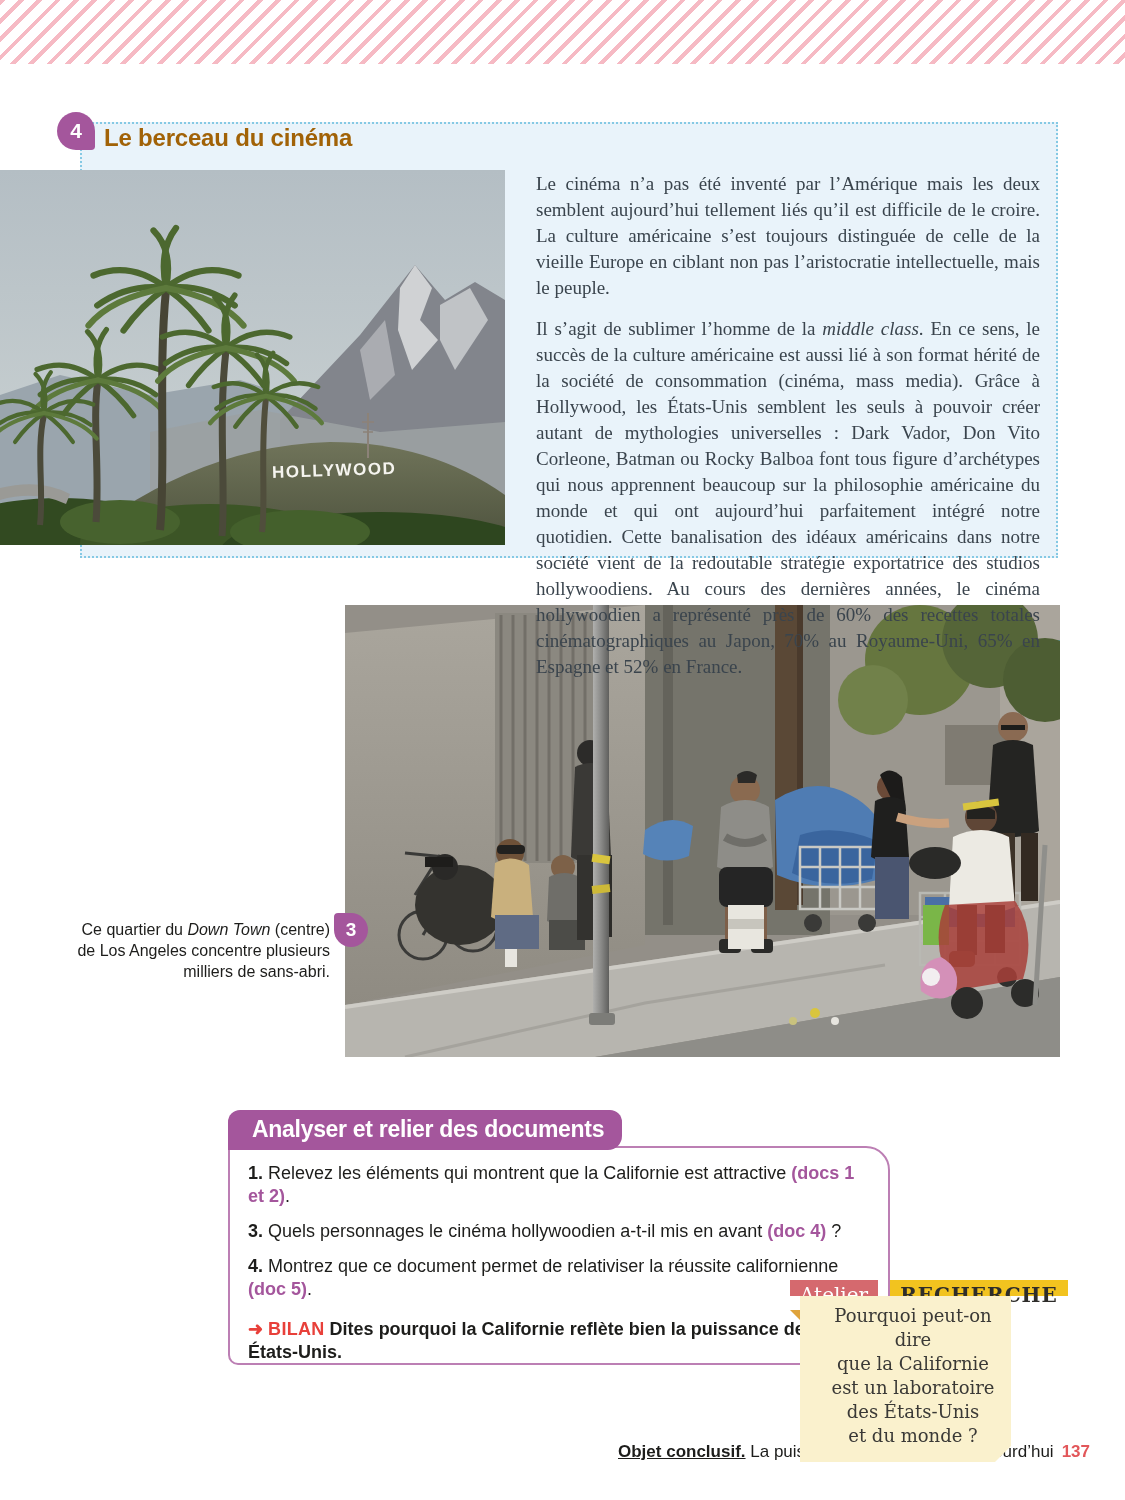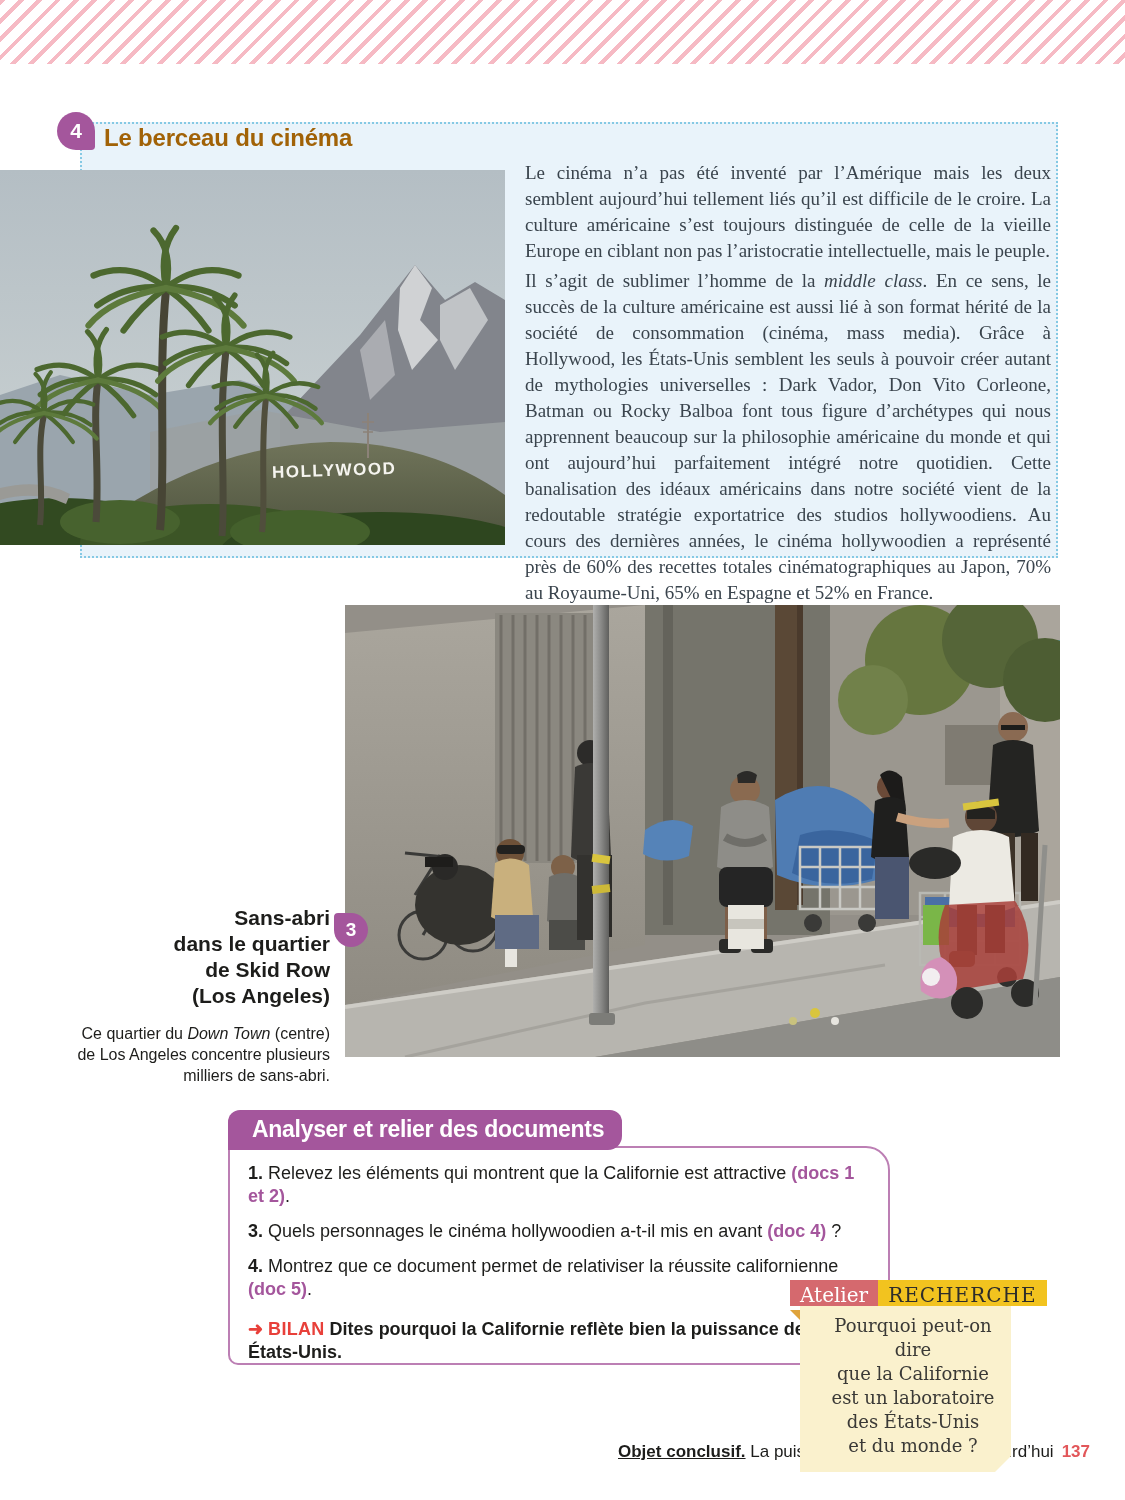--- a/index.html
+++ b/index.html
@@ -18,21 +18,21 @@
     display:flex;align-items:center;justify-content:center;z-index:5;}
   .doc4-title{position:absolute;left:104px;top:124px;font-size:24px;font-weight:bold;color:#a16207;
     letter-spacing:-0.2px;z-index:5;}
 
   .photo-hollywood{position:absolute;left:0;top:170px;width:505px;height:375px;z-index:3;}
   .photo-skidrow{position:absolute;left:345px;top:605px;width:715px;height:452px;z-index:3;}
 
   .doc4-text{position:absolute;left:521px;top:156px;width:534px;z-index:4;
     font-family:"Liberation Serif",serif;font-size:19px;line-height:26px;color:#3a444d;
     text-align:justify;}
-  .doc4-text p{margin:4px;}
+  .doc4-text p{margin:15px;}
   .doc4-source{position:absolute;left:521px;top:515px;width:534px;z-index:4;text-align:right;
     font-size:16px;font-weight:bold;color:#2c2c2c;line-height:22px;}
 
   
   .doc3-caption{position:absolute;left:60px;top:905px;width:270px;text-align:right;z-index:4;}
   .doc3-title{font-size:21px;font-weight:bold;color:#1d1d1b;line-height:26px;white-space:pre-line;}
   .doc3-sub{margin-top:14px;font-size:16px;color:#1d1d1b;line-height:21px;}
   .doc3-badge{position:absolute;left:334px;top:913px;width:34px;height:34px;background:#a4569c;
     border-radius:12% 50% 50% 50%;color:#fff;font-weight:bold;font-size:19px;
     display:flex;align-items:center;justify-content:center;z-index:6;}
@@ -46,24 +46,24 @@
   .q-list{padding:14px 20px 0 18px;font-size:18px;color:#1d1d1b;line-height:23px;}
   .q-item{margin-bottom:12px;}
   .q-num{font-weight:bold;}
   .q-doc{font-weight:bold;color:#a4569c;}
   .bilan{margin-top:17px;font-size:18px;line-height:23px;color:#1d1d1b;font-weight:bold;}
   .bilan-arrow{color:#e8403a;font-weight:bold;}
   .bilan-label{color:#e8403a;font-weight:bold;letter-spacing:0.3px;}
 
   
   .atelier{position:absolute;left:790px;top:1280px;z-index:6;}
-  .atelier-header{display:flex;font-size:20px;line-height:30px;height:26px;
+  .atelier-header{display:flex;font-size:20px;line-height:30px;height:16px;
     font-family:"DejaVu Serif",serif;}
   .atelier-label{background:#d5696e;color:#ffffff;padding:0 10px;}
-  .atelier-cat{background:#f2c31f;color:#2e2d2a;padding:0 10px;font-weight:normal;letter-spacing:1px;}
+  .atelier-cat{background:#f2c31f;color:#2e2d2a;padding:0 10px;font-weight:bold;letter-spacing:1px;margin-left:12px;}
   .atelier-fold{position:absolute;left:0;top:30px;width:0;height:0;
     border-top:11px solid #dfa33b;border-left:11px solid transparent;}
   .atelier-body{margin-left:10px;width:186px;background:#faf1cd;padding:8px 5px 14px 20px;
     text-align:center;font-family:"DejaVu Serif",serif;font-size:18px;line-height:24px;color:#3a3936;
     white-space:pre-line;clip-path:polygon(0 0,100% 0,100% calc(100% - 16px),calc(100% - 16px) 100%,0 100%);}
 
   
   .footer{position:absolute;right:35px;top:1442px;font-size:17px;color:#1d1d1b;z-index:4;}
   .footer-bold{font-weight:bold;text-decoration:underline;}
   .footer-num{font-weight:bold;color:#e2575a;margin-left:8px;}
@@ -302,24 +302,20 @@
 
     <line x1="700" y1="240" x2="690" y2="400" stroke="#8f8f8b" stroke-width="5"></line>
 
     <circle cx="470" cy="408" r="5" fill="#d9c53e"></circle>
       <circle cx="490" cy="416" r="4" fill="#e7e5df"></circle>
     <circle cx="448" cy="416" r="4" fill="#c9c27e"></circle>
   </svg>
 
   <div class="doc3-badge">3</div>
   <div class="doc3-caption">
-    <div class="doc3-title">Sans-abri
-dans le quartier
-de Skid Row
-(Los Angeles)</div>
     <div class="doc3-sub"><span>Ce quartier du </span><i>Down Town</i><span> (centre) de Los Angeles concentre plusieurs milliers de sans-abri.</span></div>
   </div>
 
   <div class="qbox">
     <div class="q-list">
       <div class="q-item"><span class="q-num">1.</span><span> Relevez les éléments qui montrent que la Californie est attractive </span><span class="q-doc">(docs 1 et 2)</span><span>.</span></div>
       <div class="q-item"><span class="q-num">3.</span><span> Quels personnages le cinéma hollywoodien a-t-il mis en avant </span><span class="q-doc">(doc 4)</span><span> ?</span></div>
       <div class="q-item"><span class="q-num">4.</span><span> Montrez que ce document permet de relativiser la réussite californienne </span><span class="q-doc">(doc 5)</span><span>.</span></div>
       <div class="bilan"><span class="bilan-arrow">➜</span> <span class="bilan-label">BILAN</span><span> Dites pourquoi la Californie reflète bien la puissance des États-Unis.</span></div>
     </div>

